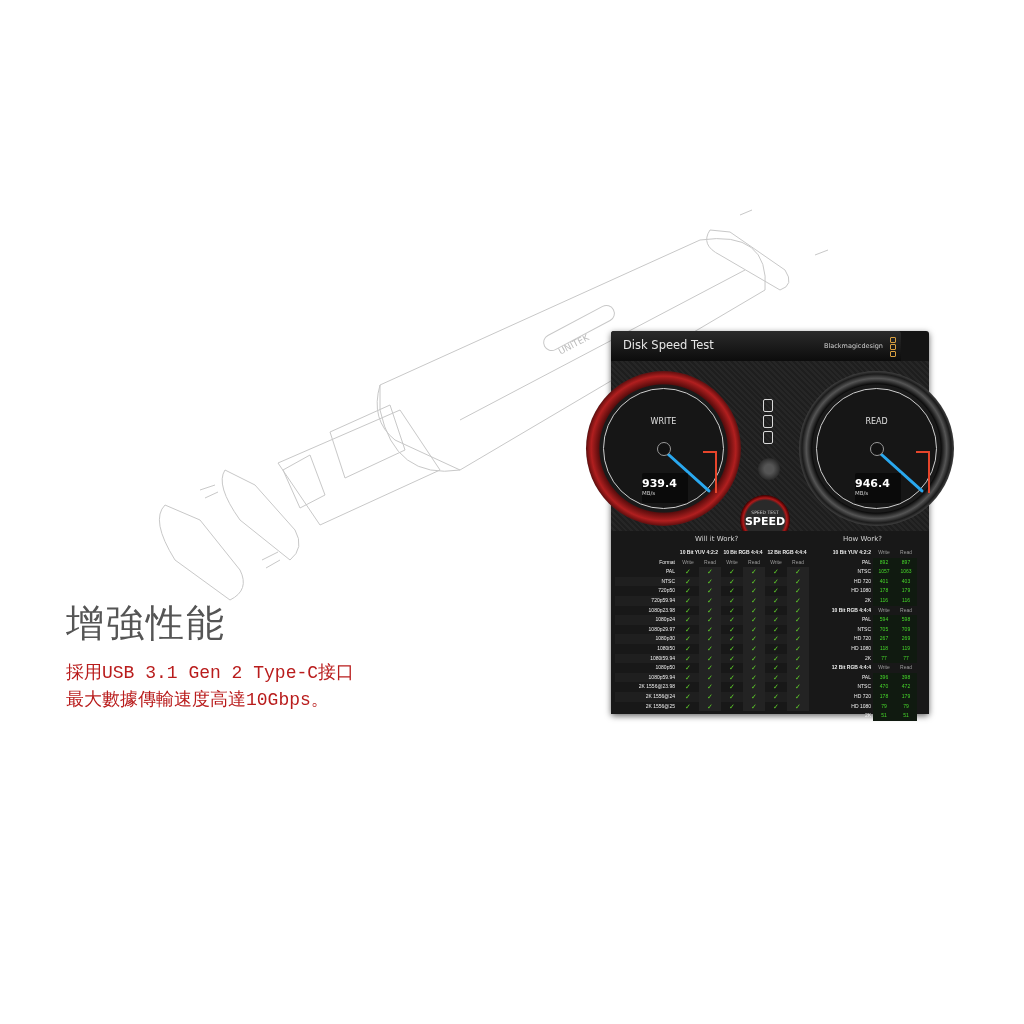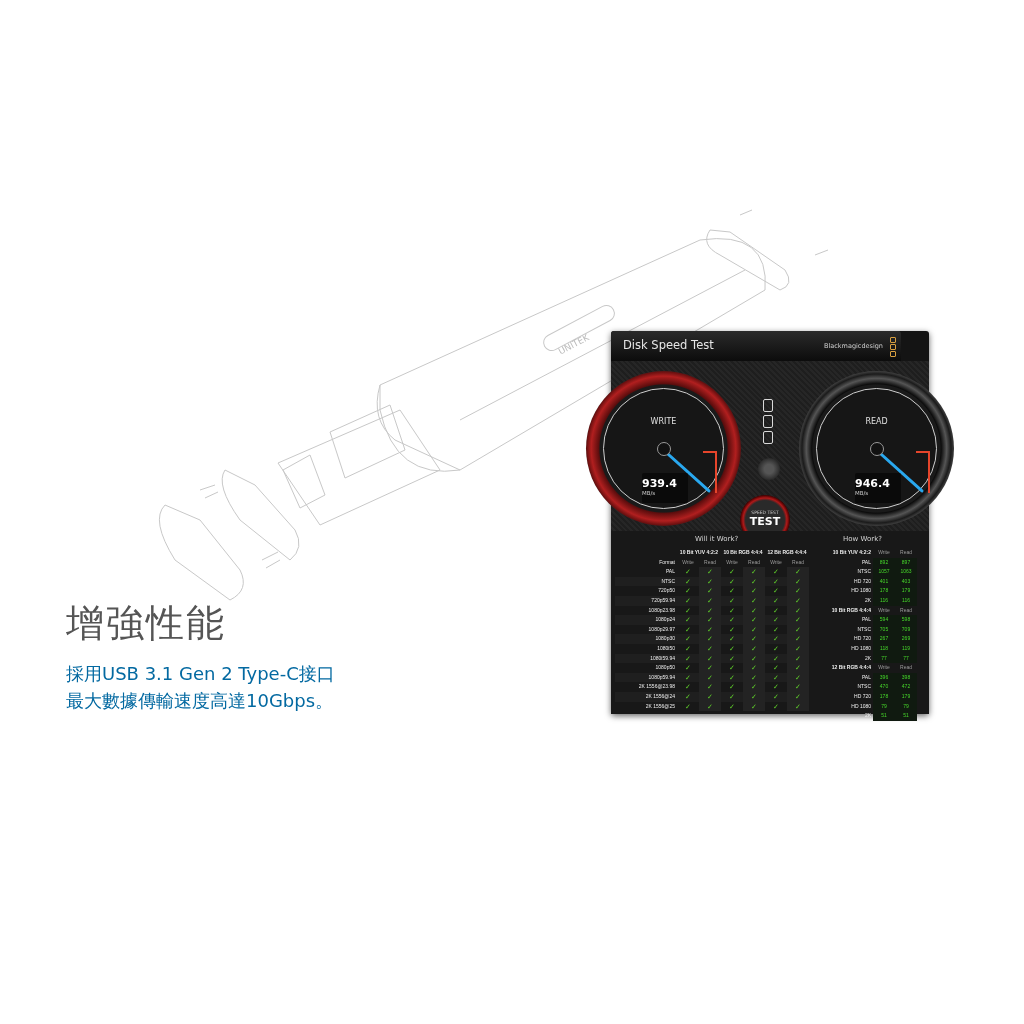--- a/index.html
+++ b/index.html
@@ -1,19 +1,19 @@
 <!DOCTYPE html>
 <html><head>
 <meta charset="utf-8">
 <style>
   html, body { margin:0; padding:0; }
   body { width:1024px; height:1024px; background:#ffffff; position:relative; overflow:hidden; font-family:"DejaVu Sans", sans-serif; }
   .illus { position:absolute; left:0; top:0; width:1024px; height:1024px; }
   .headline { position:absolute; left:66px; top:598px; font-size:38px; font-weight:normal; color:#555; letter-spacing:2px; margin:0; }
-  .desc { position:absolute; left:66px; top:660px; font-size:18px; color:#0369a1; line-height:27px; }
+  .desc { position:absolute; left:66px; top:660px; font-size:18px; color:#b91c1c; line-height:27px;font-family:Liberation Mono, monospace; }
   .desc div { white-space:nowrap; }
 
   .app { position:absolute; left:611px; top:331px; width:318px; height:383px; background:#141414; border-radius:3px; box-shadow:0 2px 6px rgba(0,0,0,0.6); overflow:visible; }
   .titlebar { position:absolute; left:0; top:0; width:290px; height:30px; background:linear-gradient(#2a2a2a,#0c0c0c); border-radius:3px 3px 0 0; }
   .title { position:absolute; left:12px; top:7px; font-size:11.5px; color:#e6e6e6; }
   .brand { position:absolute; right:18px; top:11px; font-size:6.5px; color:#cfcfcf; }
   .brand-logo { position:absolute; right:5px; top:6px; width:6px; height:18px; }
   .brand-logo span { display:block; width:4px; height:4px; border:1px solid #d9a040; border-radius:1px; margin-bottom:1px; }
 
   .gauge-area { position:absolute; left:0; top:30px; width:318px; height:170px; background:repeating-linear-gradient(45deg,#1e1e1e 0 2px,#262626 2px 4px); }
@@ -109,21 +109,21 @@
     </div>
 
     <div class="dots">
         <span></span>
         <span></span>
         <span></span>
       </div>
     <div class="gear"></div>
     <div class="start">
       <span class="s1">SPEED TEST</span>
-      <span class="s2">TEST</span>
+      <span class="s2">SPEED</span>
     </div>
 
     <div class="gauge read">
       <div class="face">
         <div class="glabel">READ</div>
         <div class="redzone"></div>
         <div class="needle"></div>
         <div class="hub"></div>
         <div class="readout">
           <span class="val">946.4</span>

